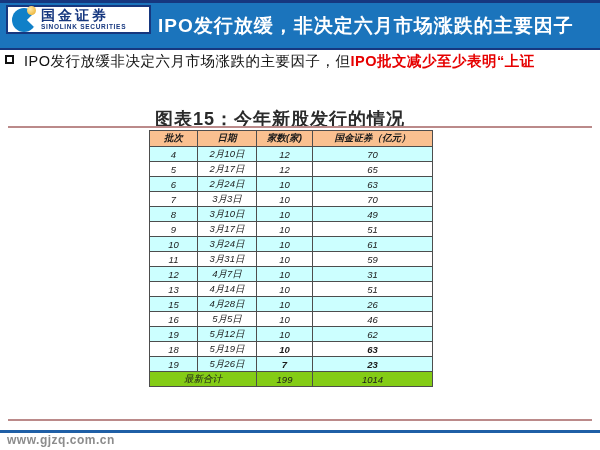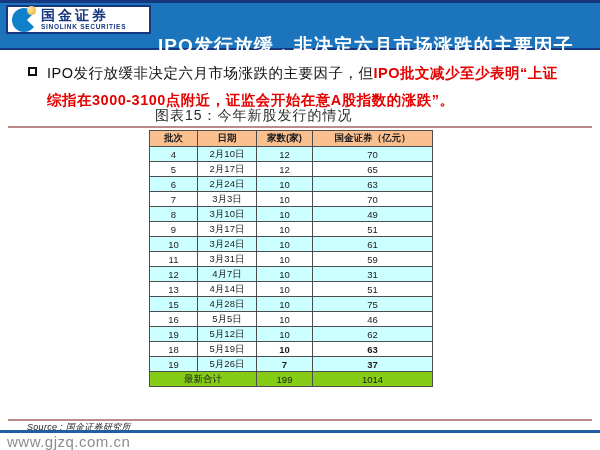--- a/index.html
+++ b/index.html
@@ -24,57 +24,57 @@
     background:var(--logo-blue); flex:0 0 auto; }
   .logo-notch { position:absolute; width:10px; height:10px; background:#fff;
     transform:rotate(45deg); right:-3px; top:7px; }
   .logo-ball { position:absolute; width:9px; height:9px; border-radius:50%;
     background:radial-gradient(circle at 35% 35%, #ffe9a6, var(--gold)); top:-2px; right:0; }
   .logo-text { margin-left:5px; line-height:1; }
   .logo-cn { font-size:14px; font-weight:bold; color:var(--navy); letter-spacing:3px; }
   .logo-en { font-size:6.5px; font-weight:bold; color:var(--navy); letter-spacing:0.7px; margin-top:2px; }
   .band-title {
     position:absolute; left:158px; top:50%; transform:translateY(-50%);
-    color:#ffffff; font-size:19px; font-weight:bold; letter-spacing:1px; white-space:nowrap;margin-top:20px;
-  }
-
-  
-  .body-text { position:absolute; top:48px; left:27px; right:8px; font-size:14.5px;
-    line-height:27px; color:#111; letter-spacing:0.5px;margin-top:12px; }
+    color:#ffffff; font-size:19px; font-weight:bold; letter-spacing:1px; white-space:nowrap;
+  }
+
+  
+  .body-text { position:absolute; top:48px; left:4px; right:8px; font-size:14.5px;
+    line-height:27px; color:#111; letter-spacing:0.5px; }
   .bullet { position:absolute; left:1px; top:7px; width:9px; height:9px;
     border:2px solid #111; background:#fff; }
   .body-line { padding-left:20px; white-space:nowrap; }
   .red { color:var(--red); font-weight:bold; }
 
   
-  .fig-title { position:absolute; top:107px; left:155px; font-size:14px;
-    font-weight:400; color:var(--fig-gray); letter-spacing:1px; }
+  .fig-title { position:absolute; top:107px; left:155px; font-size:18px;
+    font-weight:700; color:var(--fig-gray); letter-spacing:1px; }
   .rule { position:absolute; left:8px; right:8px; height:2px; background:var(--rose-line); }
   .rule-top { top:126px; }
   .rule-bottom { top:419px; }
 
   .ipo-table { position:absolute; top:130px; left:149px; width:283px;
-    border-collapse:collapse; table-layout:fixed; font-size:9.5px; color:#1a1a1a; }
+    border-collapse:collapse; table-layout:fixed; font-size:9.5px; color:#1a1a1a;font-style:italic; }
   .ipo-table th, .ipo-table td { border:1px solid var(--table-border);
     text-align:center; vertical-align:middle; padding:0; height:15px; }
   .ipo-table thead th { background:var(--header-peach); font-weight:bold; height:16px;
     border-bottom:1.5px solid var(--table-border); }
   .ipo-table { border:1.5px solid var(--table-border); }
   .col-batch { width:48px; } .col-date { width:59px; }
   .col-count { width:56px; } .col-amount { width:120px; }
   .ipo-table tbody tr:nth-child(odd) td { background:var(--row-cyan); }
   .ipo-table tbody tr:nth-child(even) td { background:#ffffff; }
   .ipo-table td.b { font-weight:bold; }
   .ipo-table tfoot td { background:#84cc16; border-top:1.5px solid var(--table-border); }
 
   
   .source { position:absolute; top:421px; left:27px; font-size:9px; font-style:italic;
     color:#222; letter-spacing:0.3px; }
   .blue-rule { position:absolute; top:430px; left:0; right:0; height:3px; background:var(--blue-rule); }
-  .website { position:absolute; top:433px; left:7px; font-size:15px; font-weight:normal;
+  .website { position:absolute; top:433px; left:7px; font-size:12px; font-weight:bold;
     color:var(--www-gray); letter-spacing:0.5px; }
 </style>
 </head>
 <body>
 
 <div class="page">
 
   <header class="band">
     <div class="logo-box">
       <div class="logo-mark">
@@ -85,21 +85,20 @@
         <div class="logo-cn">国金证券</div>
         <div class="logo-en">SINOLINK SECURITIES</div>
       </div>
     </div>
     <h1 class="band-title">IPO发行放缓，非决定六月市场涨跌的主要因子</h1>
   </header>
 
   <div class="body-text">
     <span class="bullet"></span>
     <div class="body-line"><span>IPO发行放缓非决定六月市场涨跌的主要因子，但</span><span class="red">IPO批文减少至少表明“上证</span></div>
-    <div class="body-line red">综指在3000-3100点附近，证监会开始在意A股指数的涨跌”。</div>
   </div>
 
   <div class="fig-title">图表15：今年新股发行的情况</div>
 
   <div class="rule rule-top"></div>
 
   <table class="ipo-table">
     <colgroup>
       <col class="col-batch">
         <col class="col-date">
@@ -172,21 +171,21 @@
         <tr>
           <td>13</td>
           <td>4月14日</td>
           <td>10</td>
           <td>51</td>
         </tr>
         <tr>
           <td>15</td>
           <td>4月28日</td>
           <td>10</td>
-          <td>75</td>
+          <td>26</td>
         </tr>
         <tr>
           <td>16</td>
           <td>5月5日</td>
           <td>10</td>
           <td>46</td>
         </tr>
         <tr>
           <td>19</td>
           <td>5月12日</td>
@@ -196,31 +195,30 @@
         <tr>
           <td>18</td>
           <td>5月19日</td>
           <td class="b">10</td>
           <td class="b">63</td>
         </tr>
         <tr>
           <td>19</td>
           <td>5月26日</td>
           <td class="b">7</td>
-          <td class="b">37</td>
+          <td class="b">23</td>
         </tr>
       </tbody>
     <tfoot>
       <tr>
           <td colspan="2">最新合计</td>
           <td>199</td>
           <td>1014</td>
         </tr>
     </tfoot>
   </table>
 
   <div class="rule rule-bottom"></div>
 
-  <div class="source">Source : 国金证券研究所</div>
   <div class="blue-rule"></div>
   <div class="website">www.gjzq.com.cn</div>
 
 </div>
 
 </body></html>

